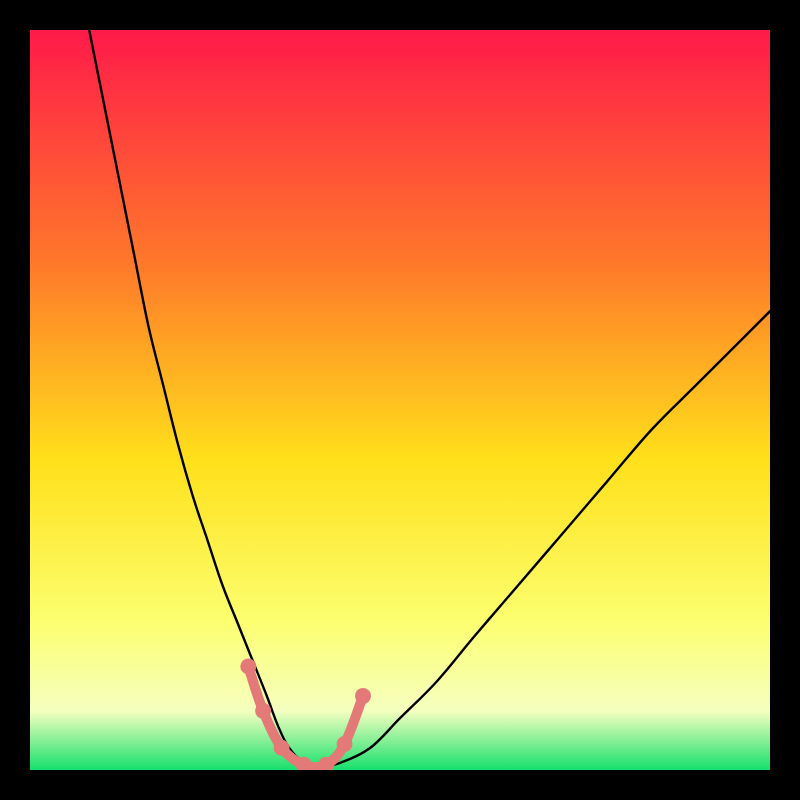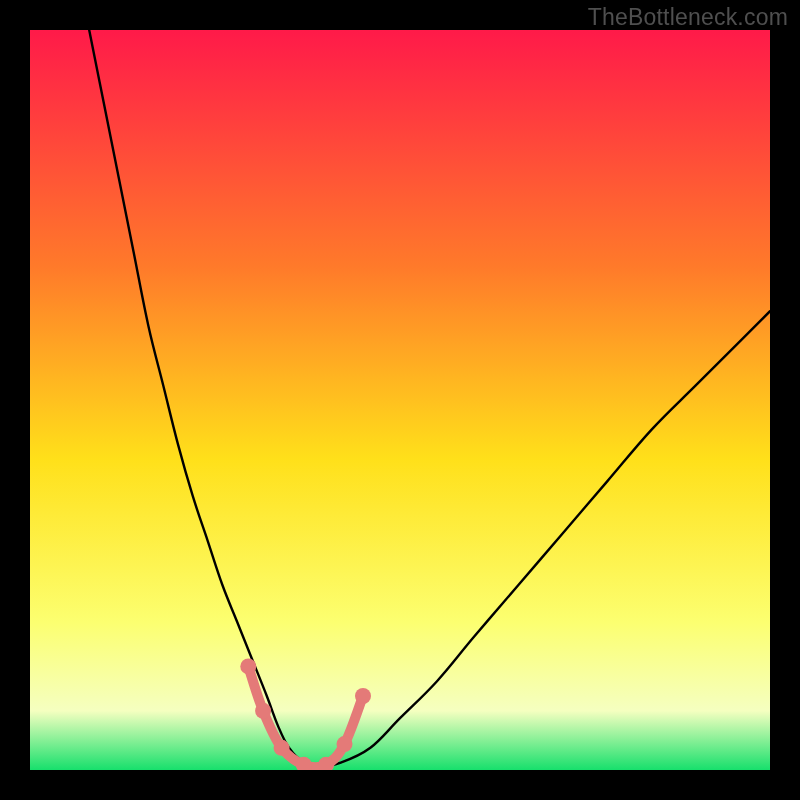--- a/index.html
+++ b/index.html
@@ -29,21 +29,20 @@
   }
   svg {
     display: block;
   }
 </style>
 </head>
 <body>
 
 <div class="frame">
 
-  <div class="watermark">TheBottleneck.com</div>
 
   <svg id="chart" width="800" height="800" viewBox="0 0 800 800">
     <defs>
       <linearGradient id="bg-grad" x1="0" y1="0" x2="0" y2="1">
         <stop id="g0" offset="0%" stop-color="#ff1a49"></stop>
         <stop id="g1" offset="32%" stop-color="#ff7a2a"></stop>
         <stop id="g2" offset="58%" stop-color="#ffe01a"></stop>
         <stop id="g3" offset="80%" stop-color="#fcff70"></stop>
         <stop id="g4" offset="92%" stop-color="#f5ffc0"></stop>
         <stop id="g5" offset="100%" stop-color="#17e06c"></stop>

